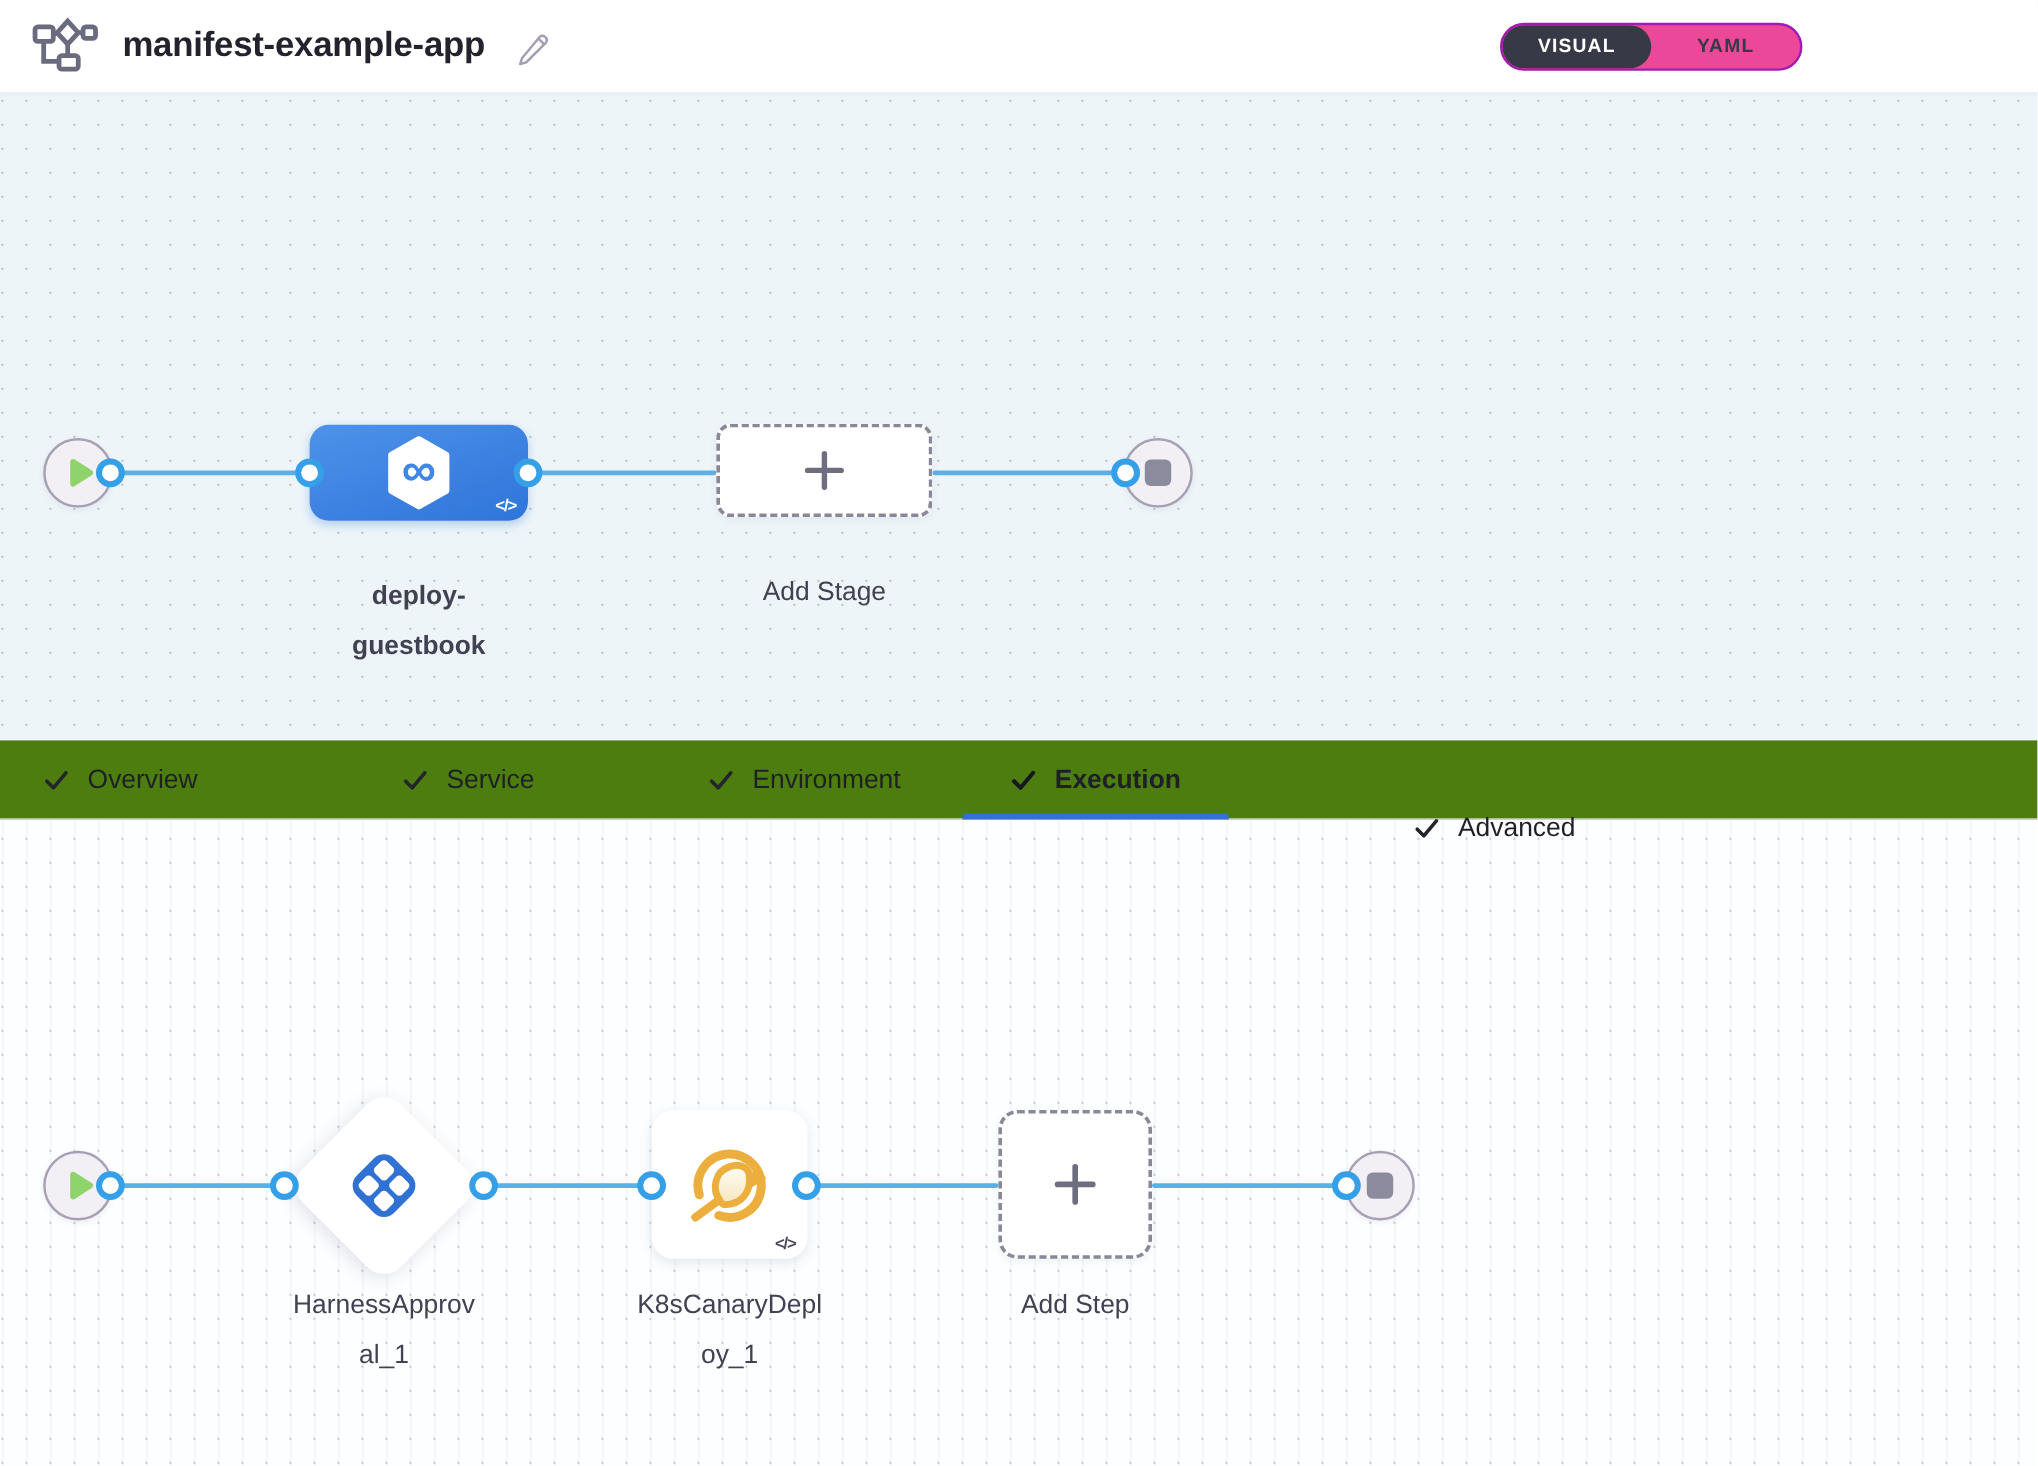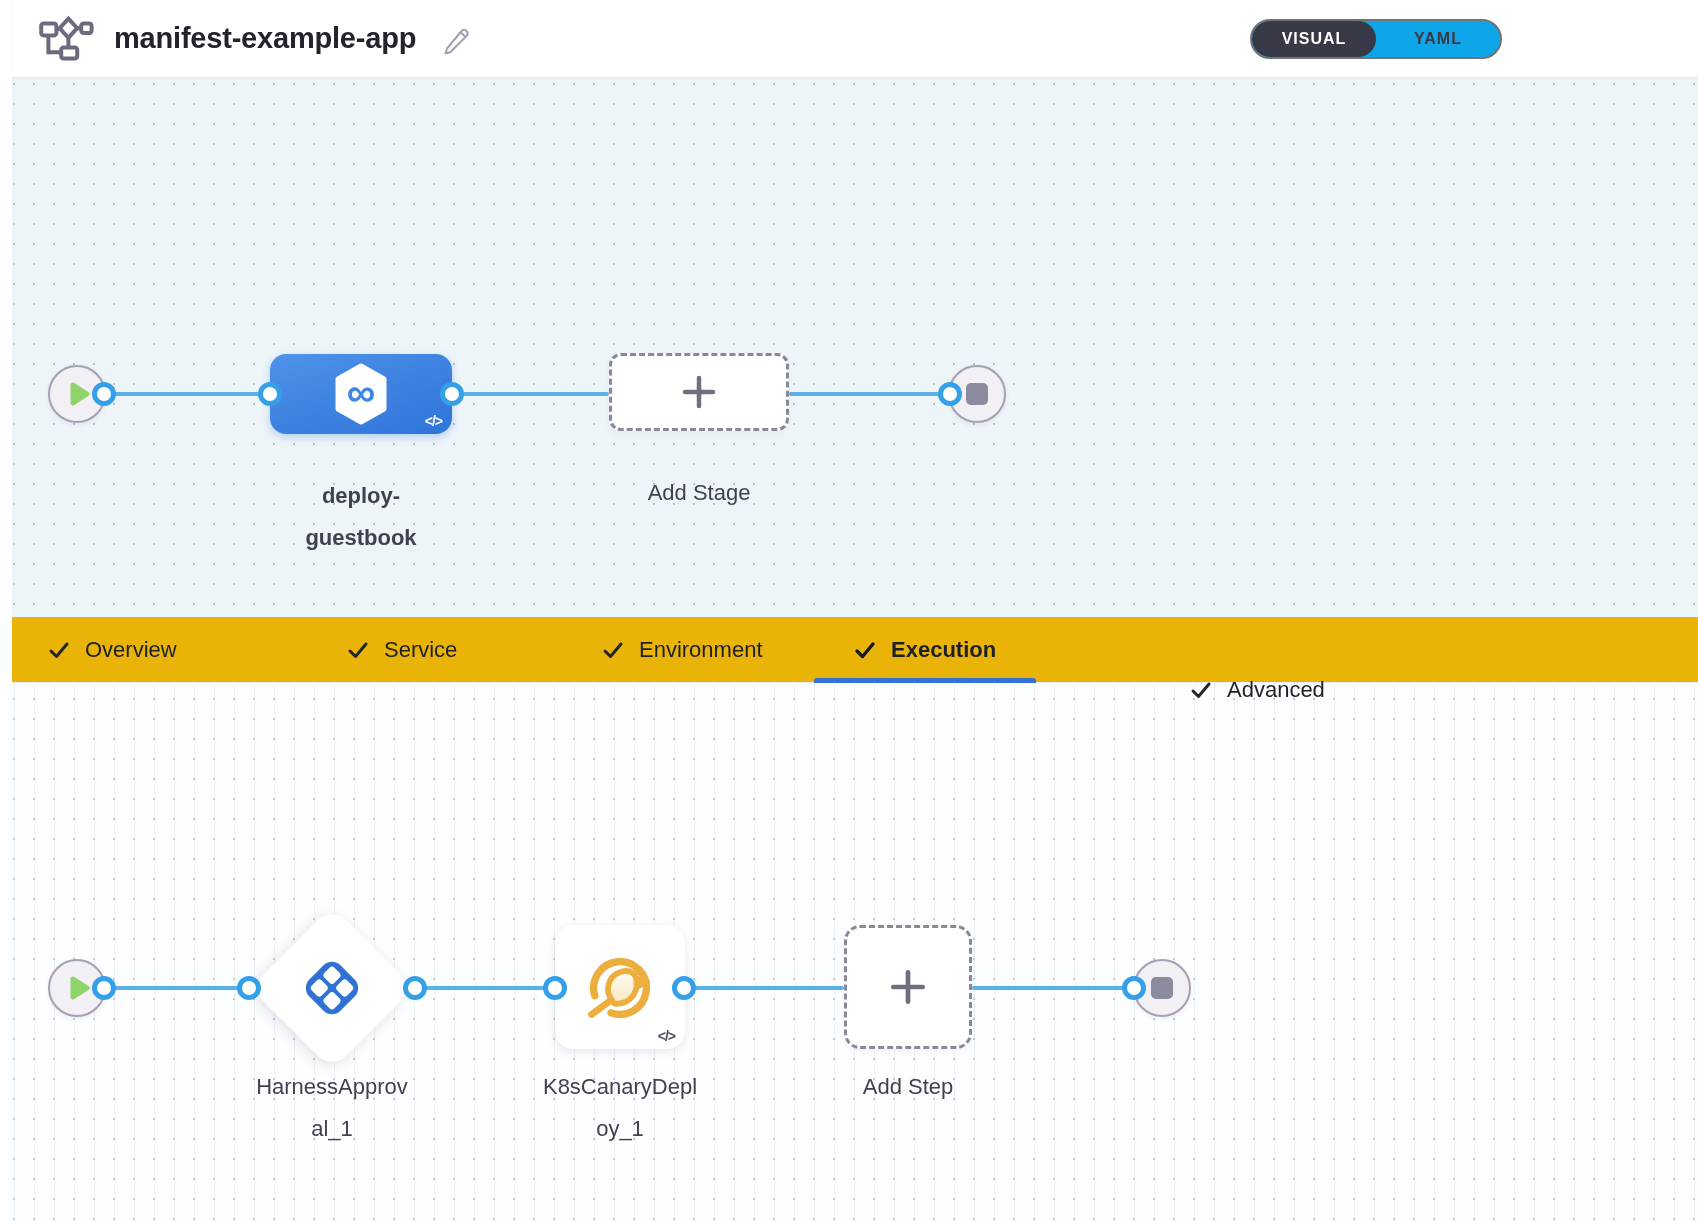--- a/index.html
+++ b/index.html
@@ -1,31 +1,31 @@
 <!DOCTYPE html>
 <html><head>
 <meta charset="utf-8">
 <style>
   * { box-sizing: border-box; margin: 0; padding: 0; }
   html,body { width:1698px; height:1222px; overflow:hidden; }
   body { font-family: "Liberation Sans", sans-serif; background:#fff; }
-  .app { position:relative; width:1698px; height:1222px;padding-left:12px; }
+  .app { position:relative; width:1698px; height:1222px; }
 
   
   .header {
     height:78px; background:#fff; display:flex; align-items:center;
     border-bottom:1px solid #e7e4ea; box-shadow:0 1px 2px rgba(0,0,0,.04);
     position:relative; z-index:5;
   }
   .header .flow-icon { margin-left:26px; flex:0 0 auto; }
   .page-title { font-size:29px; font-weight:700; color:#23232e; margin-left:20px; letter-spacing:-0.2px; }
   .edit-btn { margin-left:24px; background:none; border:none; cursor:pointer; display:flex; align-items:center; }
   .view-toggle {
     margin-left:auto; margin-right:196px; display:flex; align-items:flex-start;
-    border:2px solid #737373; border-radius:20px; height:40px; width:252px; background:#0ea5e9; overflow:hidden;
+    border:2px solid #a21caf; border-radius:20px; height:40px; width:252px; background:#ec4899; overflow:hidden;
   }
   .view-toggle .seg {
     flex:1; height:100%; display:flex; align-items:center; justify-content:center;
     font-size:16px; font-weight:700; letter-spacing:1px; color:#383946; background:transparent; border:none; cursor:pointer;
   }
   .view-toggle .seg.selected { background:#383946; color:#fff; border-radius:20px; }
 
   
   .canvas { position:relative; width:1698px; height:539px; }
   .canvas-top {
@@ -91,21 +91,21 @@
 
   .step-card {
     position:absolute; left:543px; top:242px; width:130px; height:124px;
     background:#fff; border-radius:18px; z-index:3;
     box-shadow:0 3px 10px rgba(100,100,130,.15); cursor:pointer;
     display:flex; align-items:center; justify-content:center;
   }
 
   
   .tabbar {
-    position:relative; height:66px; background:#eab308; border-bottom:1px solid #ebebf0; z-index:5;
+    position:relative; height:66px; background:#4d7c0f; border-bottom:1px solid #ebebf0; z-index:5;
   }
   .tab {
     position:absolute; top:0; height:66px; display:inline-flex; align-items:center;
     padding:0 28px; gap:15px; font-size:22px; font-weight:500; color:#1e2028; cursor:pointer;
   }
   .tab.active { font-weight:700; padding:0 40px; }
   .tab .underline {
     position:absolute; left:0; right:0; bottom:0; height:5px;
     background:#3371d6; border-radius:3px 3px 0 0;
   }

